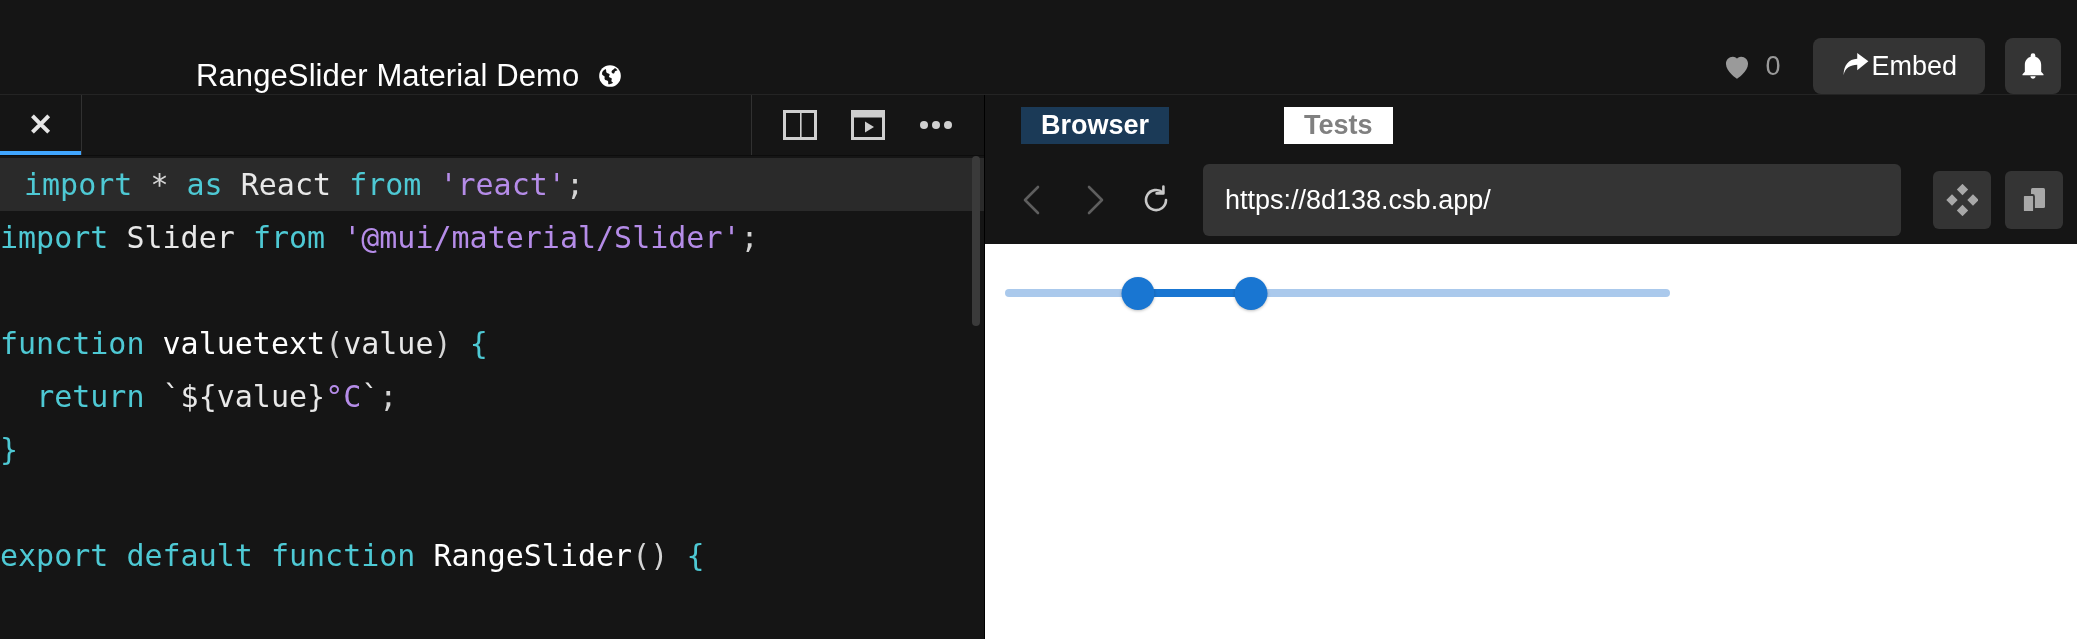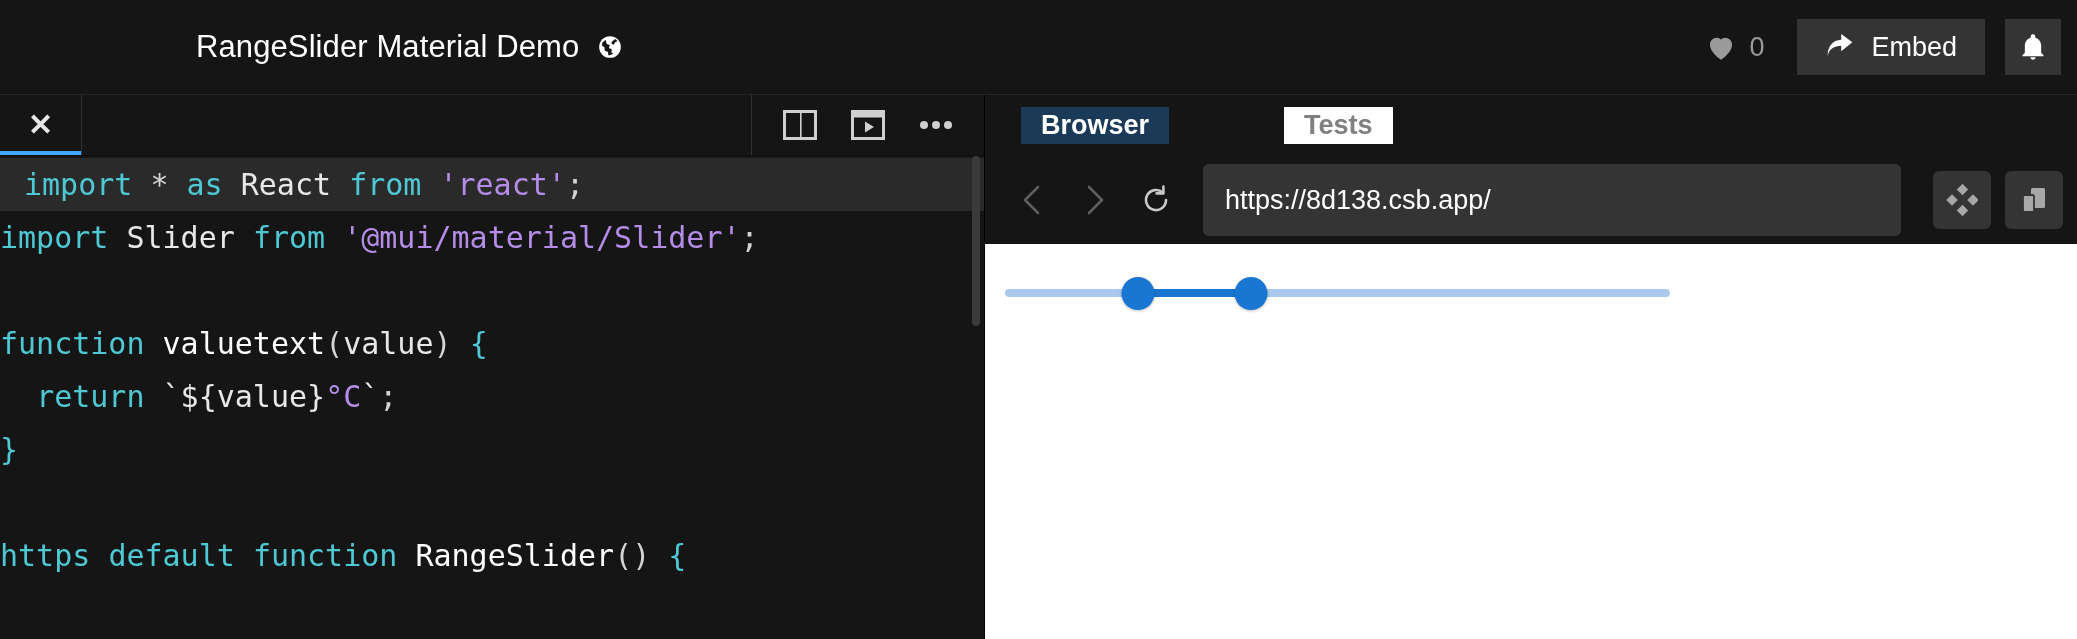--- a/index.html
+++ b/index.html
@@ -20,21 +20,21 @@
     flex-direction: column;
     background: #151515;
   }
 
   
   .topbar {
     height: 95px;
     min-height: 95px;
     background: #151515;
     display: flex;
-    align-items: center;
+    align-items: flex-end;
     position: relative;
     border-bottom: 1px solid #242424;
   }
 
   .topbar-title-wrap {
     display: flex;
     align-items: center;
     gap: 18px;
     margin-left: 196px;
   }
@@ -67,29 +67,28 @@
   .like-count {
     color: #999999;
     font-size: 27px;
     font-weight: 400;
   }
 
   .btn {
     height: 56px;
     background: #343434;
     border: none;
-    border-radius: 0;
+    border-radius: 8px;
     color: #ffffff;
     font-family: "Liberation Sans", sans-serif;
     font-size: 27px;
     font-weight: 400;
     display: flex;
     align-items: center;
     justify-content: center;
-    gap: 16px;
     cursor: pointer;
     white-space: nowrap;
   }
   .btn-embed { padding: 0 28px; margin-right: 20px; }
   .btn-create { padding: 0 30px; margin-right: 22px; }
   .btn-icon-only {
     width: 56px;
     padding: 0;
     background: #343434;
   }
@@ -418,21 +417,21 @@
       </div>
 
       <div class="code-area" id="code-area">
           <div class="code-line active"><span class="t-key">import</span><span class="t-punc"> </span><span class="t-op">*</span><span class="t-punc"> </span><span class="t-key">as</span><span class="t-punc"> </span><span class="t-ident">React</span><span class="t-punc"> </span><span class="t-key">from</span><span class="t-punc"> </span><span class="t-str">'react'</span><span class="t-punc">;</span></div>
           <div class="code-line"><span class="t-key">import</span><span class="t-punc"> </span><span class="t-ident">Slider</span><span class="t-punc"> </span><span class="t-key">from</span><span class="t-punc"> </span><span class="t-str">'@mui/material/Slider'</span><span class="t-punc">;</span></div>
           <div class="code-line">&nbsp;</div>
           <div class="code-line"><span class="t-key">function</span><span class="t-punc"> </span><span class="t-fn">valuetext</span><span class="t-punc">(</span><span class="t-ident">value</span><span class="t-punc">) </span><span class="t-key">{</span></div>
           <div class="code-line"><span class="t-punc">  </span><span class="t-key">return</span><span class="t-punc"> </span><span class="t-ident">`${value}</span><span class="t-str">°C</span><span class="t-ident">`</span><span class="t-punc">;</span></div>
           <div class="code-line"><span class="t-key">}</span></div>
           <div class="code-line">&nbsp;</div>
-          <div class="code-line"><span class="t-key">https</span><span class="t-punc"> </span><span class="t-key">default</span><span class="t-punc"> </span><span class="t-key">function</span><span class="t-punc"> </span><span class="t-fn">RangeSlider</span><span class="t-punc">() </span><span class="t-key">{</span></div>
+          <div class="code-line"><span class="t-key">export</span><span class="t-punc"> </span><span class="t-key">default</span><span class="t-punc"> </span><span class="t-key">function</span><span class="t-punc"> </span><span class="t-fn">RangeSlider</span><span class="t-punc">() </span><span class="t-key">{</span></div>
         </div>
 
       <div class="editor-scrollbar">
         <div class="thumb"></div>
       </div>
     </div>
 
     <div class="preview-pane">
 
       <div class="preview-tabs" id="preview-tabs">

